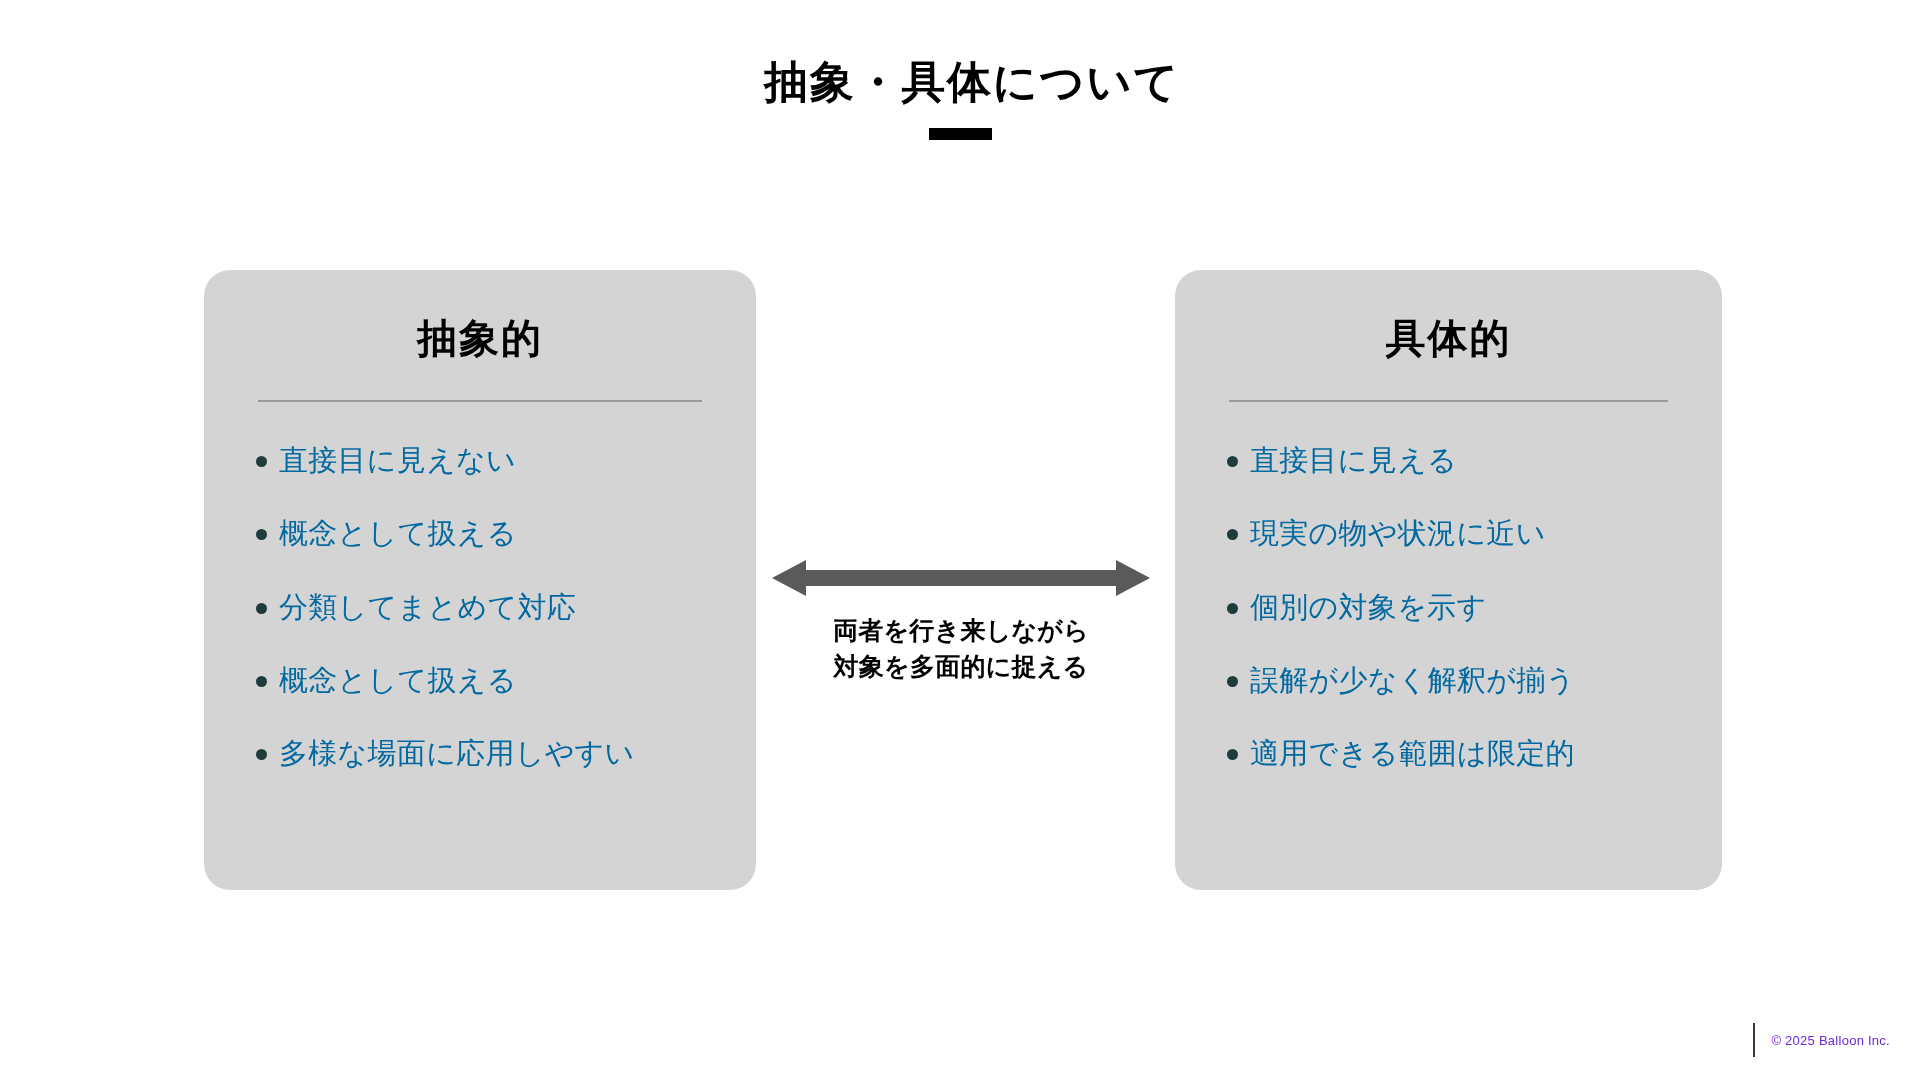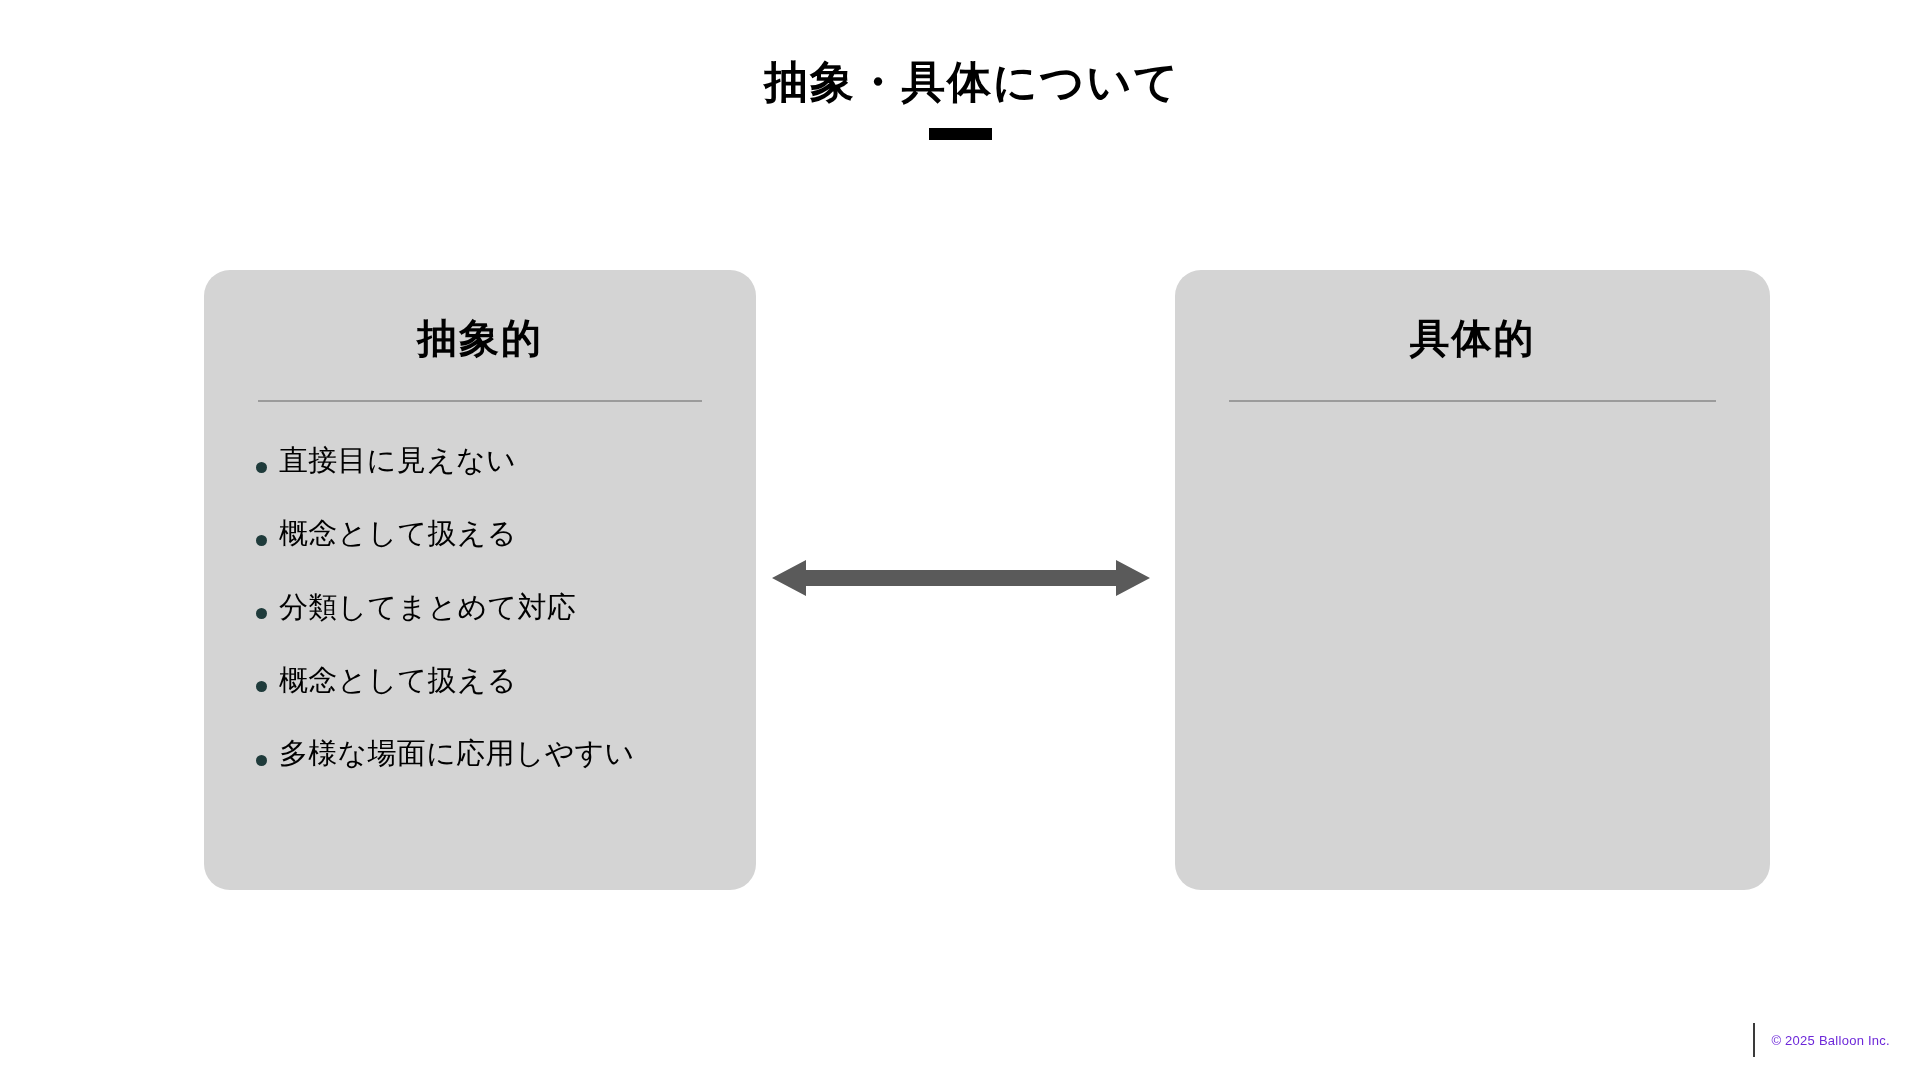--- a/index.html
+++ b/index.html
@@ -53,21 +53,21 @@
   .card {
     position: absolute;
     top: 270px;
     width: 552px;
     height: 620px;
     background: #d4d4d4;
     border-radius: 26px;
     box-sizing: border-box;
   }
   .card--left  { left: 204px; }
-  .card--right { left: 1175px; width: 595px; }
+  .card--right { left: 1175px; width: 547px; }
 
   .card-heading {
     text-align: center;
     font-size: 40px;
     font-weight: 700;
     letter-spacing: 0.05em;
     color: #000000;
     margin: 0;
     padding-top: 44px;
     line-height: 1.2;
@@ -78,26 +78,26 @@
     margin: 38px 54px 0 54px;
   }
 
   .bullet-list {
     list-style: none;
     margin: 0;
     padding: 40px 0 0 0;
   }
   .bullet-item {
     display: flex;
-    align-items: center;
+    align-items: flex-start;
     padding: 0 0 0 52px;
     margin-bottom: 37px;
     font-size: 29px;
     line-height: 1.25;
-    color: #000000;
+    color: #0369a1;
     letter-spacing: 0.01em;
     white-space: nowrap;
   }
   .bullet-item:last-child { margin-bottom: 12px; }
   .bullet-dot {
     width: 11px;
     height: 11px;
     border-radius: 50%;
     background: #1f3b3b;
     flex: 0 0 auto;
@@ -185,25 +185,51 @@
         <span class="bullet-dot"></span>
         <span class="bullet-text">多様な場面に応用しやすい</span>
       </li>
     </ul>
   </section>
 
   <div class="connector">
     <svg class="arrow-wrap" viewBox="0 0 378 44" aria-hidden="true">
       <polygon points="0,22 34,4 34,14 344,14 344,4 378,22 344,40 344,30 34,30 34,40" fill="#5a5a5a"></polygon>
     </svg>
+    <div class="connector-caption">
+      <div>両者を行き来しながら</div>
+      <div>対象を多面的に捉える</div>
+    </div>
   </div>
 
   <section class="card card--right">
     <h2 class="card-heading">具体的</h2>
     <div class="card-divider"></div>
+    <ul class="bullet-list">
+      <li class="bullet-item">
+        <span class="bullet-dot"></span>
+        <span class="bullet-text">直接目に見える</span>
+      </li>
+      <li class="bullet-item">
+        <span class="bullet-dot"></span>
+        <span class="bullet-text">現実の物や状況に近い</span>
+      </li>
+      <li class="bullet-item">
+        <span class="bullet-dot"></span>
+        <span class="bullet-text">個別の対象を示す</span>
+      </li>
+      <li class="bullet-item">
+        <span class="bullet-dot"></span>
+        <span class="bullet-text">誤解が少なく解釈が揃う</span>
+      </li>
+      <li class="bullet-item">
+        <span class="bullet-dot"></span>
+        <span class="bullet-text">適用できる範囲は限定的</span>
+      </li>
+    </ul>
   </section>
 
   <div class="footer">
     <div class="footer-rule"></div>
     <div class="footer-text">© 2025 Balloon Inc.</div>
   </div>
 
 </div>
 
 </body></html>

